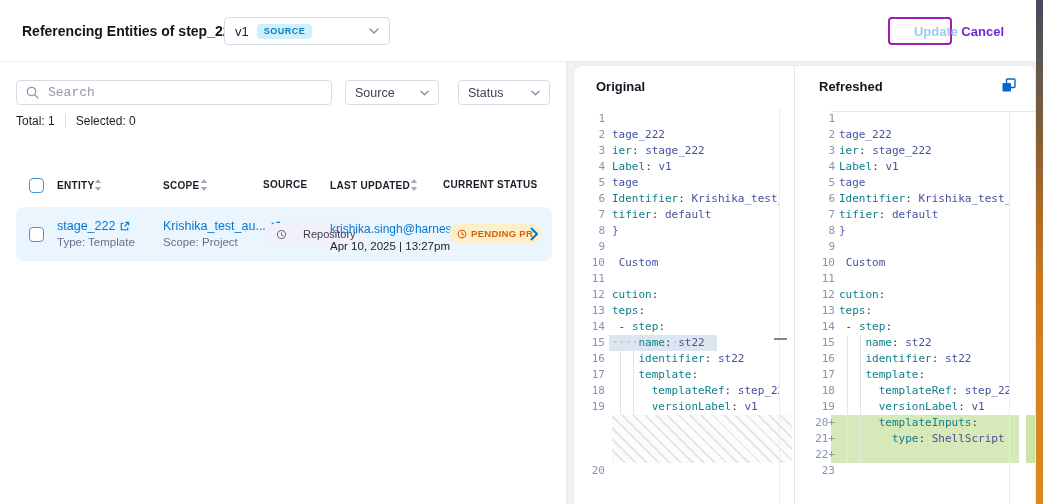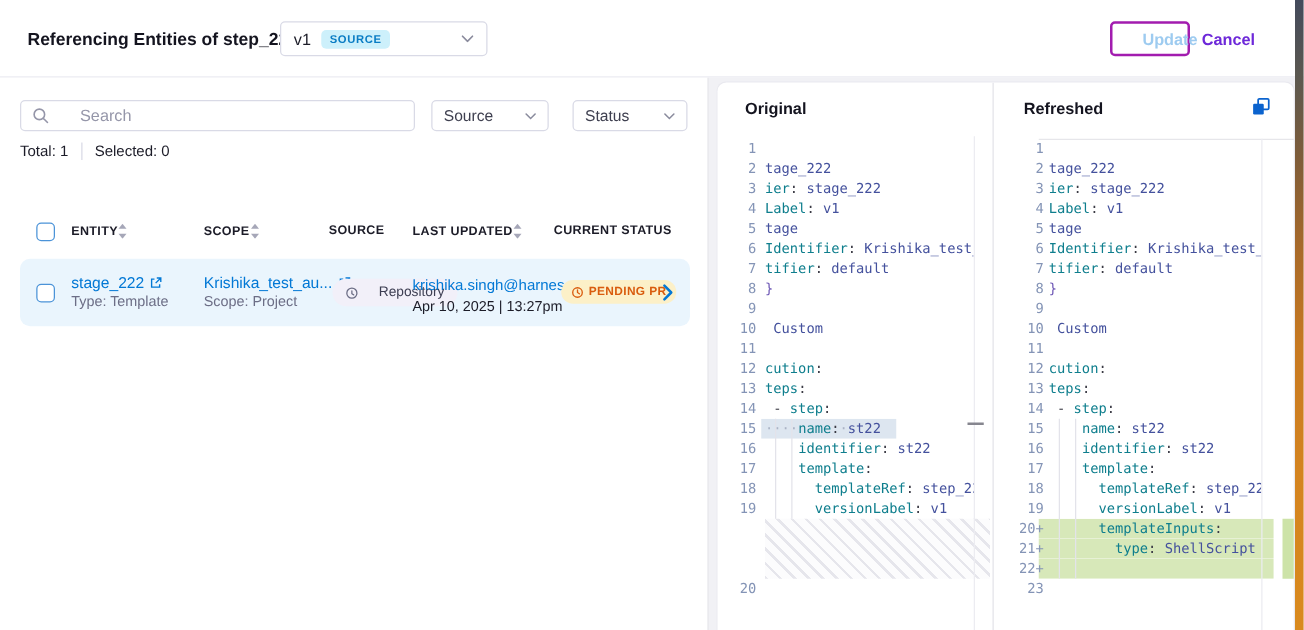--- a/index.html
+++ b/index.html
@@ -15,21 +15,21 @@
   .badge-stable{background:#cdf0fb;color:#0a7cc4;font-size:9px;font-weight:700;letter-spacing:.5px;
           padding:3px 7px;border-radius:4px;line-height:1;}
   .version-select svg{margin-left:auto;}
   .update-btn{position:absolute;right:91px;top:17px;width:64px;height:28px;border:2px solid #a21caf;
           border-radius:4px;background:#fff;color:#9dcbf0;font-weight:700;font-size:13px;
           display:flex;align-items:center;justify-content:center;font-family:inherit;padding-left:38px;}
   .cancel-btn{position:absolute;right:33px;top:17px;height:28px;display:flex;align-items:center;
           color:#6d28d9;font-weight:700;font-size:13px;background:none;border:none;font-family:inherit;cursor:pointer;}
   
   .search-box{position:absolute;left:16px;top:80px;width:316px;height:25px;border:1px solid #d9dae6;
-          border-radius:4px;display:flex;align-items:center;padding:0 9px;gap:23px;box-sizing:border-box;background:#fff;}
+          border-radius:4px;display:flex;align-items:center;padding:0 9px;gap:7px;box-sizing:border-box;background:#fff;font-family:Liberation Mono, monospace;}
   .search-box input{border:none;outline:none;flex:1;font-size:13px;font-family:inherit;color:#1c1c28;background:transparent;}
   .search-box input::placeholder{color:#9596a9;}
   .dropdown{position:absolute;top:80px;height:25px;border:1px solid #d9dae6;border-radius:4px;background:#fff;
           display:flex;align-items:center;justify-content:space-between;padding:0 9px;box-sizing:border-box;
           font-size:12.5px;color:#3f4050;cursor:pointer;}
   .dd-source{left:345px;width:94px;}
   .dd-status{left:458px;width:92px;}
   .totals{position:absolute;left:16px;top:114px;display:flex;align-items:center;gap:10px;font-size:12px;color:#1c1c28;}
   .totals .sep{width:1px;height:14px;background:#d9dae6;}
   .checkbox{width:15px;height:15px;border:1.5px solid #4b93d8;border-radius:4px;background:#fff;cursor:pointer;box-sizing:border-box;}

